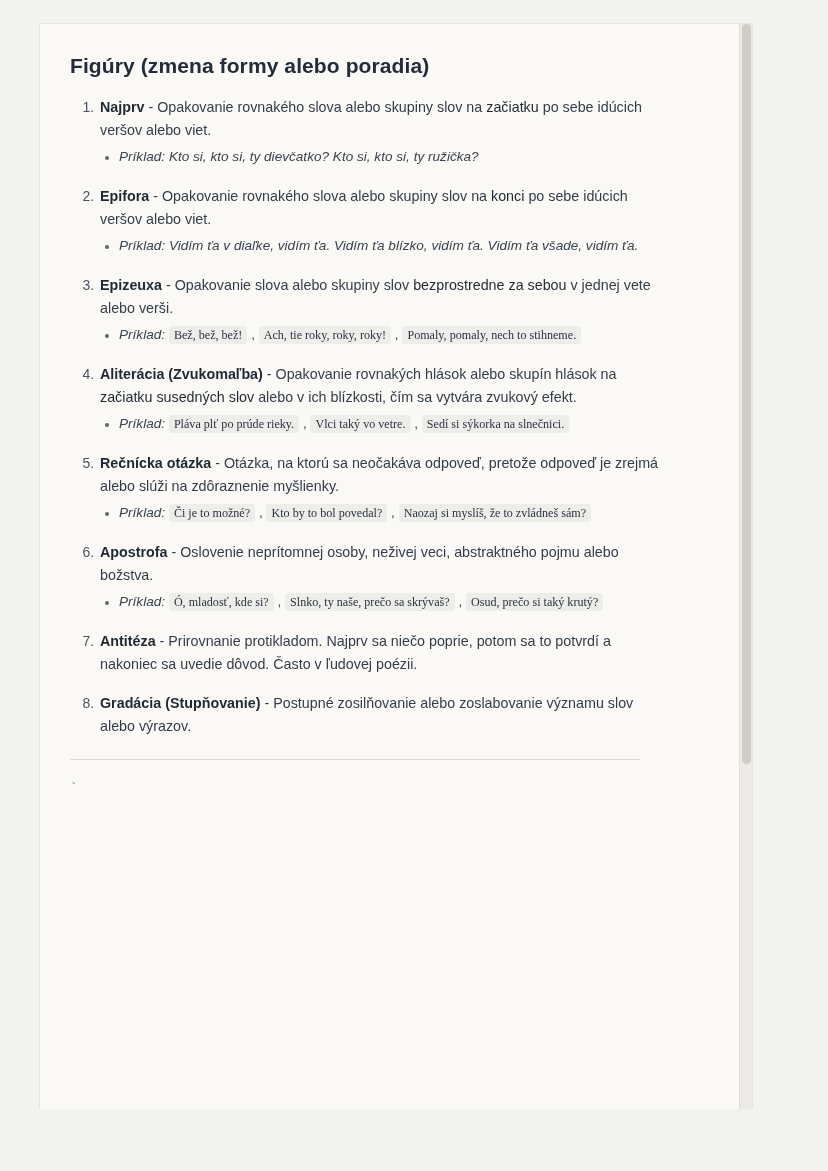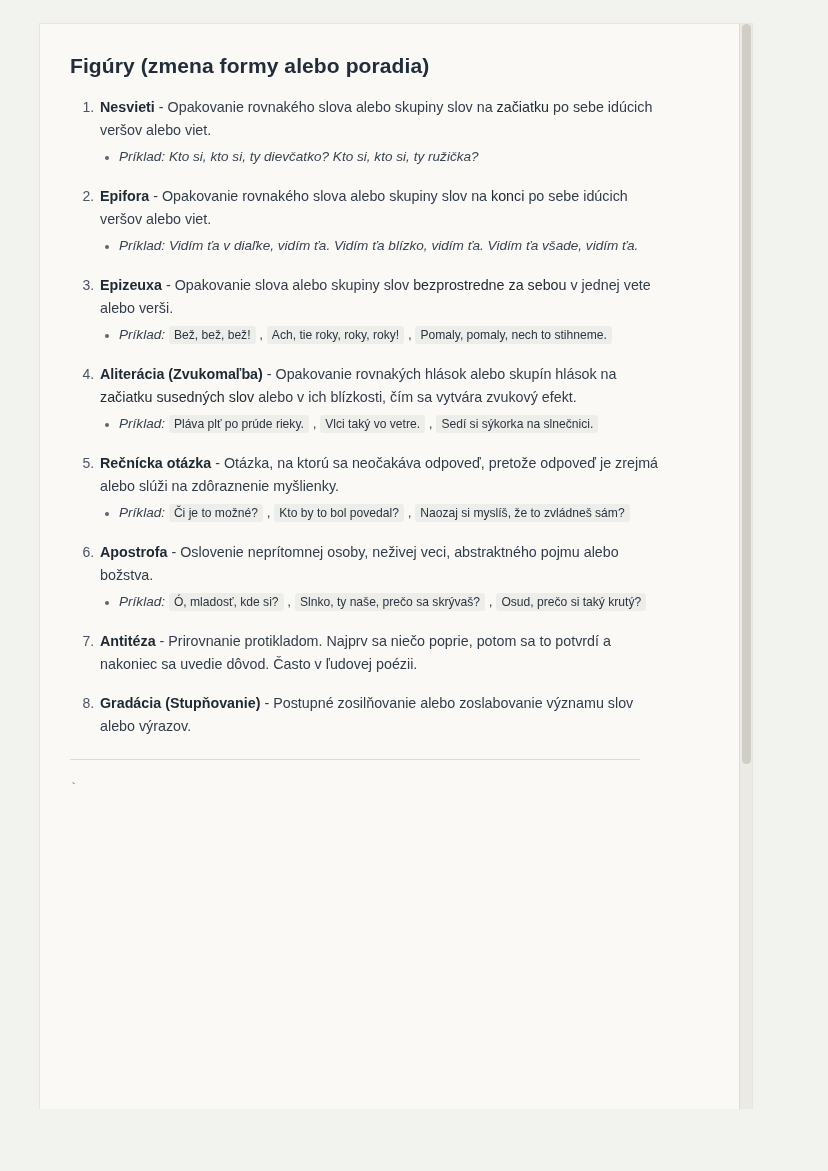--- a/index.html
+++ b/index.html
@@ -100,21 +100,21 @@
   }
   .ex-label {
     font-style: italic;
     color: #3a4450;
   }
   .ex-italic {
     font-style: italic;
     color: #3a4450;
   }
   code.code-chip {
-    font-family: Liberation Sans, sans-serif;
+    font-family: Liberation Serif, serif;
     font-size: 12.1px;
     background: #ededea;
     color: #2c3440;
     padding: 2px 5px;
     border-radius: 3px;
     white-space: normal;
     line-height: 21px;
     box-decoration-break: clone;
     -webkit-box-decoration-break: clone;
   }
@@ -144,21 +144,21 @@
 </style>
 </head>
 <body>
 
 <div class="page">
   <div class="sheet">
 
     <div class="content">
       <h1 class="doc-title">Figúry (zmena formy alebo poradia)</h1>
       <ol class="fig-list">
-          <li><span class="term">Nesvieti</span><span> - </span><span>Opakovanie rovnakého slova alebo skupiny slov na </span><span class="strong">začiatku</span><span> po sebe idúcich veršov alebo viet.</span><ul class="examples">
+          <li><span class="term">Najprv</span><span> - </span><span>Opakovanie rovnakého slova alebo skupiny slov na </span><span class="strong">začiatku</span><span> po sebe idúcich veršov alebo viet.</span><ul class="examples">
               <li><span class="ex-label">Príklad: </span><span class="ex-italic">Kto si, kto si, ty dievčatko? Kto si, kto si, ty ružička?</span></li>
             </ul></li>
           <li><span class="term">Epifora</span><span> - </span><span>Opakovanie rovnakého slova alebo skupiny slov na </span><span class="strong">konci</span><span> po sebe idúcich veršov alebo viet.</span><ul class="examples">
               <li><span class="ex-label">Príklad: </span><span class="ex-italic">Vidím ťa v diaľke, vidím ťa. Vidím ťa blízko, vidím ťa. Vidím ťa všade, vidím ťa.</span></li>
             </ul></li>
           <li><span class="term">Epizeuxa</span><span> - </span><span>Opakovanie slova alebo skupiny slov </span><span class="strong">bezprostredne za sebou</span><span> v jednej vete alebo verši.</span><ul class="examples">
               <li><span class="ex-label">Príklad: </span><code class="code-chip">Bež, bež, bež!</code><span class="comma"> , </span><code class="code-chip">Ach, tie roky, roky, roky!</code><span class="comma"> , </span><code class="code-chip">Pomaly, pomaly, nech to stihneme.</code></li>
             </ul></li>
           <li><span class="term">Aliterácia (Zvukomaľba)</span><span> - </span><span>Opakovanie rovnakých hlások alebo skupín hlások na </span><span class="strong">začiatku susedných slov</span><span> alebo v ich blízkosti, čím sa vytvára zvukový efekt.</span><ul class="examples">
               <li><span class="ex-label">Príklad: </span><code class="code-chip">Pláva plť po prúde rieky.</code><span class="comma"> , </span><code class="code-chip">Vlci taký vo vetre.</code><span class="comma"> , </span><code class="code-chip">Sedí si sýkorka na slnečnici.</code></li>

